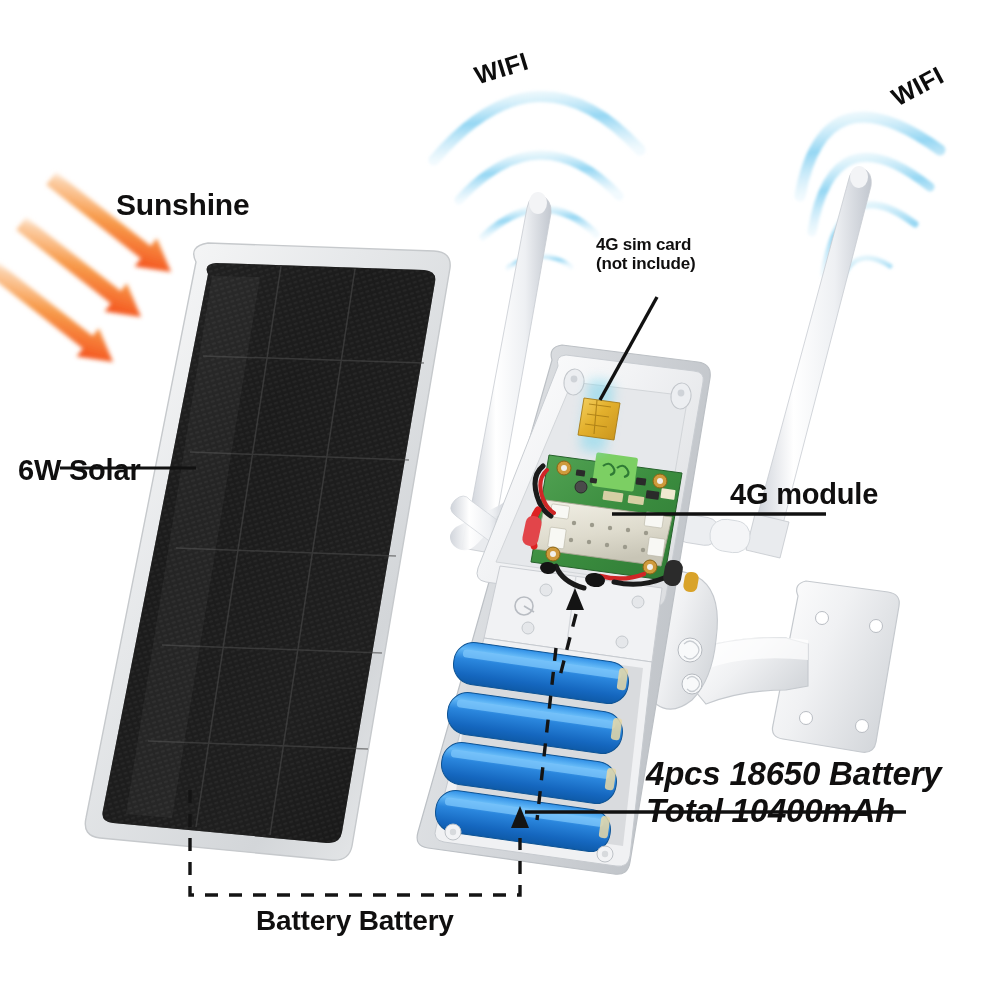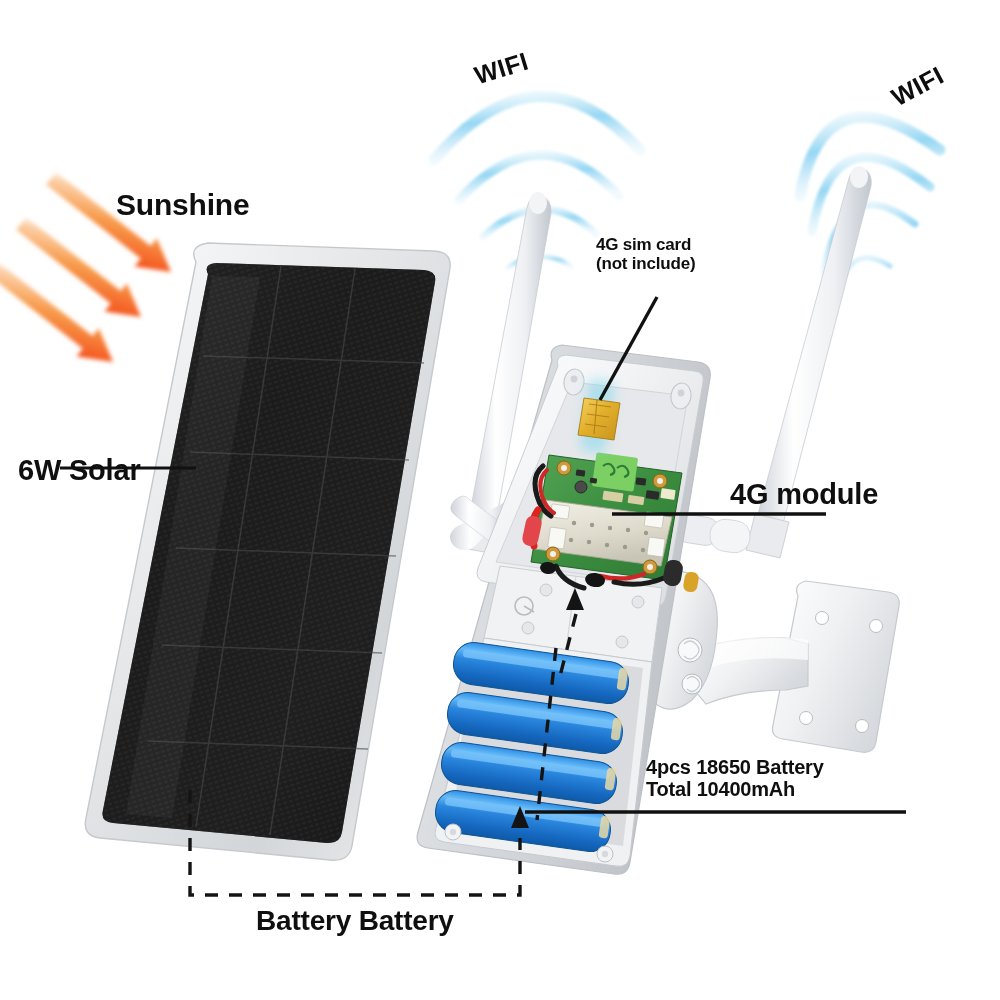--- a/index.html
+++ b/index.html
@@ -29,21 +29,21 @@
     color: #100f0f;
     font-weight: 700;
     white-space: pre;
     line-height: 1.12;
     letter-spacing: -0.2px;
   }
   .lbl-sunshine { left: 116px; top: 188px; font-size: 30px; }
   .lbl-6w       { left: 18px;  top: 430px; font-size: 29px; margin-top: 24px; }
   .lbl-simcard  { left: 596px; top: 235px; font-size: 17px; }
   .lbl-4gmod    { left: 694px; top: 478px; font-size: 29px; margin-left: 36px; }
-  .lbl-batt     { left: 646px; top: 756px; font-size: 20px; }
+  .lbl-batt     { left: 646px; top: 756px; font-size: 33px; font-style: italic; }
   .lbl-charge   { left: 256px; top: 905px; font-size: 28px; }
   .lbl-wifi {
     font-size: 25px; font-weight: 800; color: #0d0d0d;
     letter-spacing: 0.5px;
   }
   .lbl-wifi-left  { left: 474px; top: 54px;  transform: rotate(-17deg); }
   .lbl-wifi-right { left: 890px; top: 72px;  transform: rotate(-28deg); }
 </style>
 </head>
 <body>

